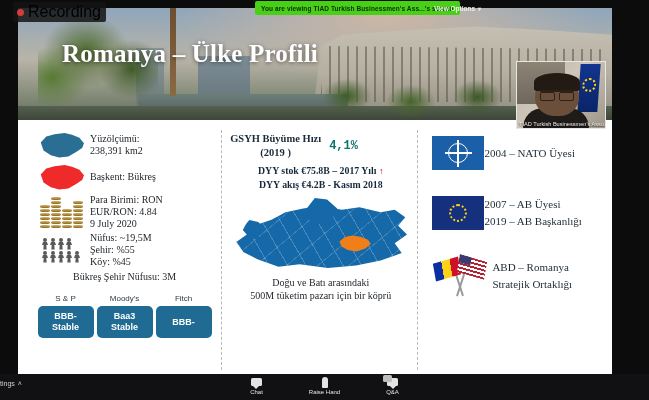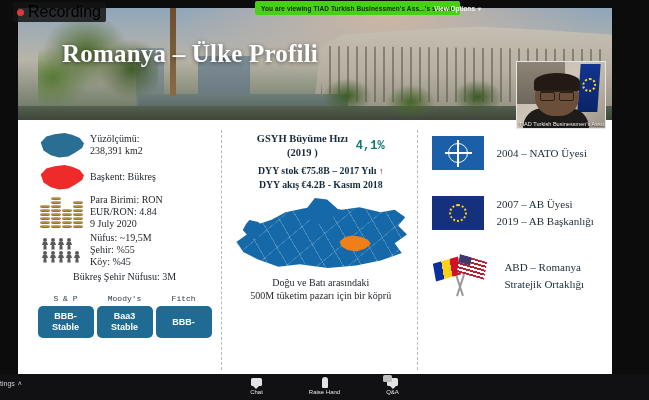--- a/index.html
+++ b/index.html
@@ -193,33 +193,33 @@
     background:#595959; clip-path:polygon(20% 0,80% 0,100% 45%,72% 45%,78% 100%,22% 100%,28% 45%,0 45%);
   }
   #nufus-line {
     text-align:center; font-family:"Liberation Serif", serif;
     font-size:10px; color:#23282d; margin:3px 0 0 0;
   }
 
   #ratings { display:flex; justify-content:space-around; margin-top:12px; padding:0 4px; }
   .rating { text-align:center; width:56px; }
   .rating .agency {
-    font-family:Liberation Mono, monospace; font-size:8px; color:#2d3b45;
+    font-family:Liberation Sans, sans-serif; font-size:8px; color:#2d3b45;
     margin-bottom:3px;
   }
   .rating .badge {
     background:#1f6b94; color:#ffffff; border-radius:5px;
     font-family:"Liberation Sans", sans-serif; font-weight:bold; font-size:9px;
     line-height:11px; padding:5px 2px; min-height:32px;
     display:flex; flex-direction:column; justify-content:center;
   }
 
   
   #col-center { width:200px; padding:6px 6px 0 8px; text-align:center; }
-  #gsyh-row { display:flex; align-items:center; justify-content:center; gap:8px; }
+  #gsyh-row { display:flex; align-items:center; gap:8px; }
   #gsyh-label {
     font-family:"Liberation Serif", serif; font-weight:bold; font-size:10.5px;
     color:#1b2b3a; line-height:14px; text-align:center;
   }
   #gsyh-value {
     font-family:Liberation Mono, monospace; font-weight:bold; font-size:12px;
     color:#0f766e; white-space:nowrap;
   }
   .dyy {
     font-family:"Liberation Serif", serif; font-weight:bold; font-size:9.8px;
@@ -250,21 +250,21 @@
                repeating-linear-gradient(-40deg, rgba(255,255,255,.16) 0 1px, rgba(255,255,255,0) 1px 20px);
     clip-path:polygon(2% 58%,9% 44%,14% 30%,22% 22%,30% 10%,40% 4%,50% 0,62% 6%,72% 2%,84% 10%,92% 6%,98% 18%,94% 32%,99% 46%,92% 60%,96% 76%,84% 88%,70% 96%,54% 100%,38% 94%,26% 98%,14% 86%,6% 74%);
   }
   #bridge-caption {
     margin-top:8px; font-family:"Liberation Serif", serif; font-size:10px;
     color:#23282d; line-height:13px;
   }
 
   
   #col-right { width:190px; padding:10px 4px 0 14px; }
-  .rrow { display:flex; align-items:center; gap:12px; margin-bottom:26px; }
+  .rrow { display:flex; align-items:center; margin-bottom:26px; }
   .rtext {
     font-family:"Liberation Serif", serif; font-size:11px; color:#1d2b36;
     line-height:17px;
   }
   .flag { width:52px; height:34px; position:relative; flex:0 0 auto; }
   .flag-nato { background:#1a5fa8; }
   .flag-nato .compass {
     position:absolute; left:50%; top:50%; transform:translate(-50%,-50%);
     width:20px; height:20px; border:1.5px solid #ffffff; border-radius:50%;
   }

